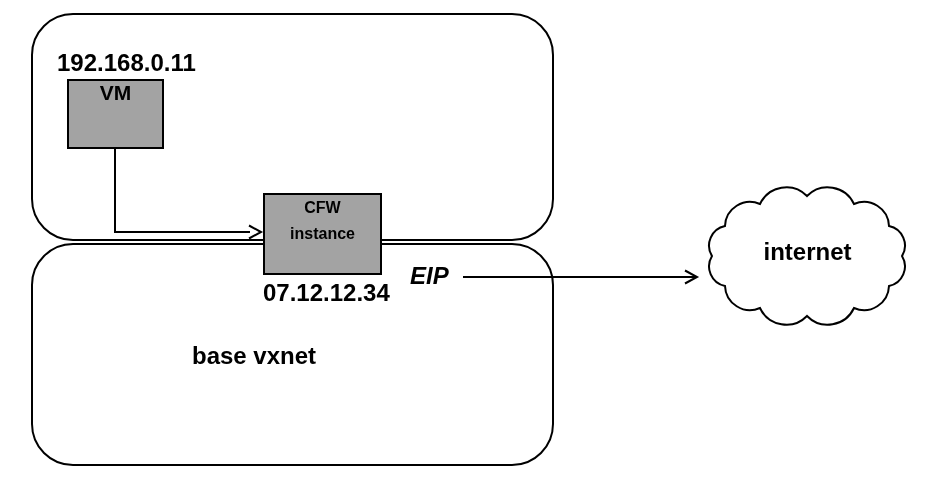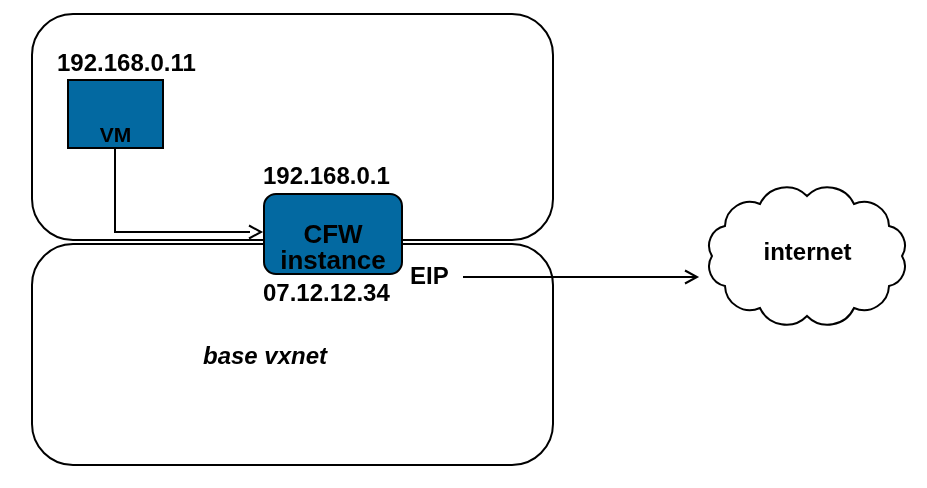--- a/index.html
+++ b/index.html
@@ -18,42 +18,42 @@
     position: absolute;
     border: 2px solid #000000;
     border-radius: 42px;
     background: transparent;
   }
   .zone-top    { left: 31px; top: 13px;  width: 523px; height: 228px; }
   .zone-bottom { left: 31px; top: 243px; width: 523px; height: 223px; }
   .overlay { position: absolute; left: 0; top: 0; }
   .node {
     position: absolute;
-    background: #0369a1;
+    background: #a3a3a3;
     border: 2px solid #000000;
     display: flex;
-    align-items: flex-end;
+    align-items: flex-start;
     justify-content: center;
     text-align: center;
   }
   .node-vm  { left: 67px;  top: 79px;  width: 97px;  height: 70px; font-size: 21px; }
-  .node-cfw { left: 263px; top: 193px; width: 140px; height: 82px; font-size: 26px; border-radius: 13px; }
+  .node-cfw { left: 263px; top: 193px; width: 119px; height: 82px; font-size: 16px; }
   .node-cfw .node-text { white-space: pre-line; line-height: 26px; }
   .label {
     position: absolute;
     font-size: 24px;
     line-height: 24px;
     white-space: nowrap;
   }
   .label-vm-ip        { left: 57px;  top: 51px;  }
   .label-zone-sm      { left: 207px; top: 108px; }
   .label-cfw-ip-top   { left: 263px; top: 164px; width: 119px; text-align: center; }
   .label-cfw-ip-bottom{ left: 263px; top: 281px; width: 119px; text-align: center; }
-  .label-zone-base    { left: 203px; top: 344px; font-style: italic; }
-  .label-eip          { left: 410px; top: 264px; }
+  .label-zone-base    { left: 192px; top: 344px; }
+  .label-eip          { left: 410px; top: 264px; font-style: italic; }
   .label-internet     { left: 712px; top: 240px; width: 191px; text-align: center; }
 </style>
 </head>
 <body>
 
 <div class="canvas">
 
   <div class="zone zone-top"></div>
   <div class="zone zone-bottom"></div>
 
@@ -79,19 +79,18 @@
 
   <div class="node node-vm">
     <span class="node-text">VM</span>
   </div>
   <div class="node node-cfw">
     <span class="node-text">CFW
 instance</span>
   </div>
 
   <div class="label label-vm-ip">192.168.0.11</div>
-  <div class="label label-cfw-ip-top">192.168.0.1</div>
   <div class="label label-cfw-ip-bottom">07.12.12.34</div>
   <div class="label label-zone-base">base vxnet</div>
   <div class="label label-eip">EIP</div>
   <div class="label label-internet">internet</div>
 
 </div>
 
 </body></html>

